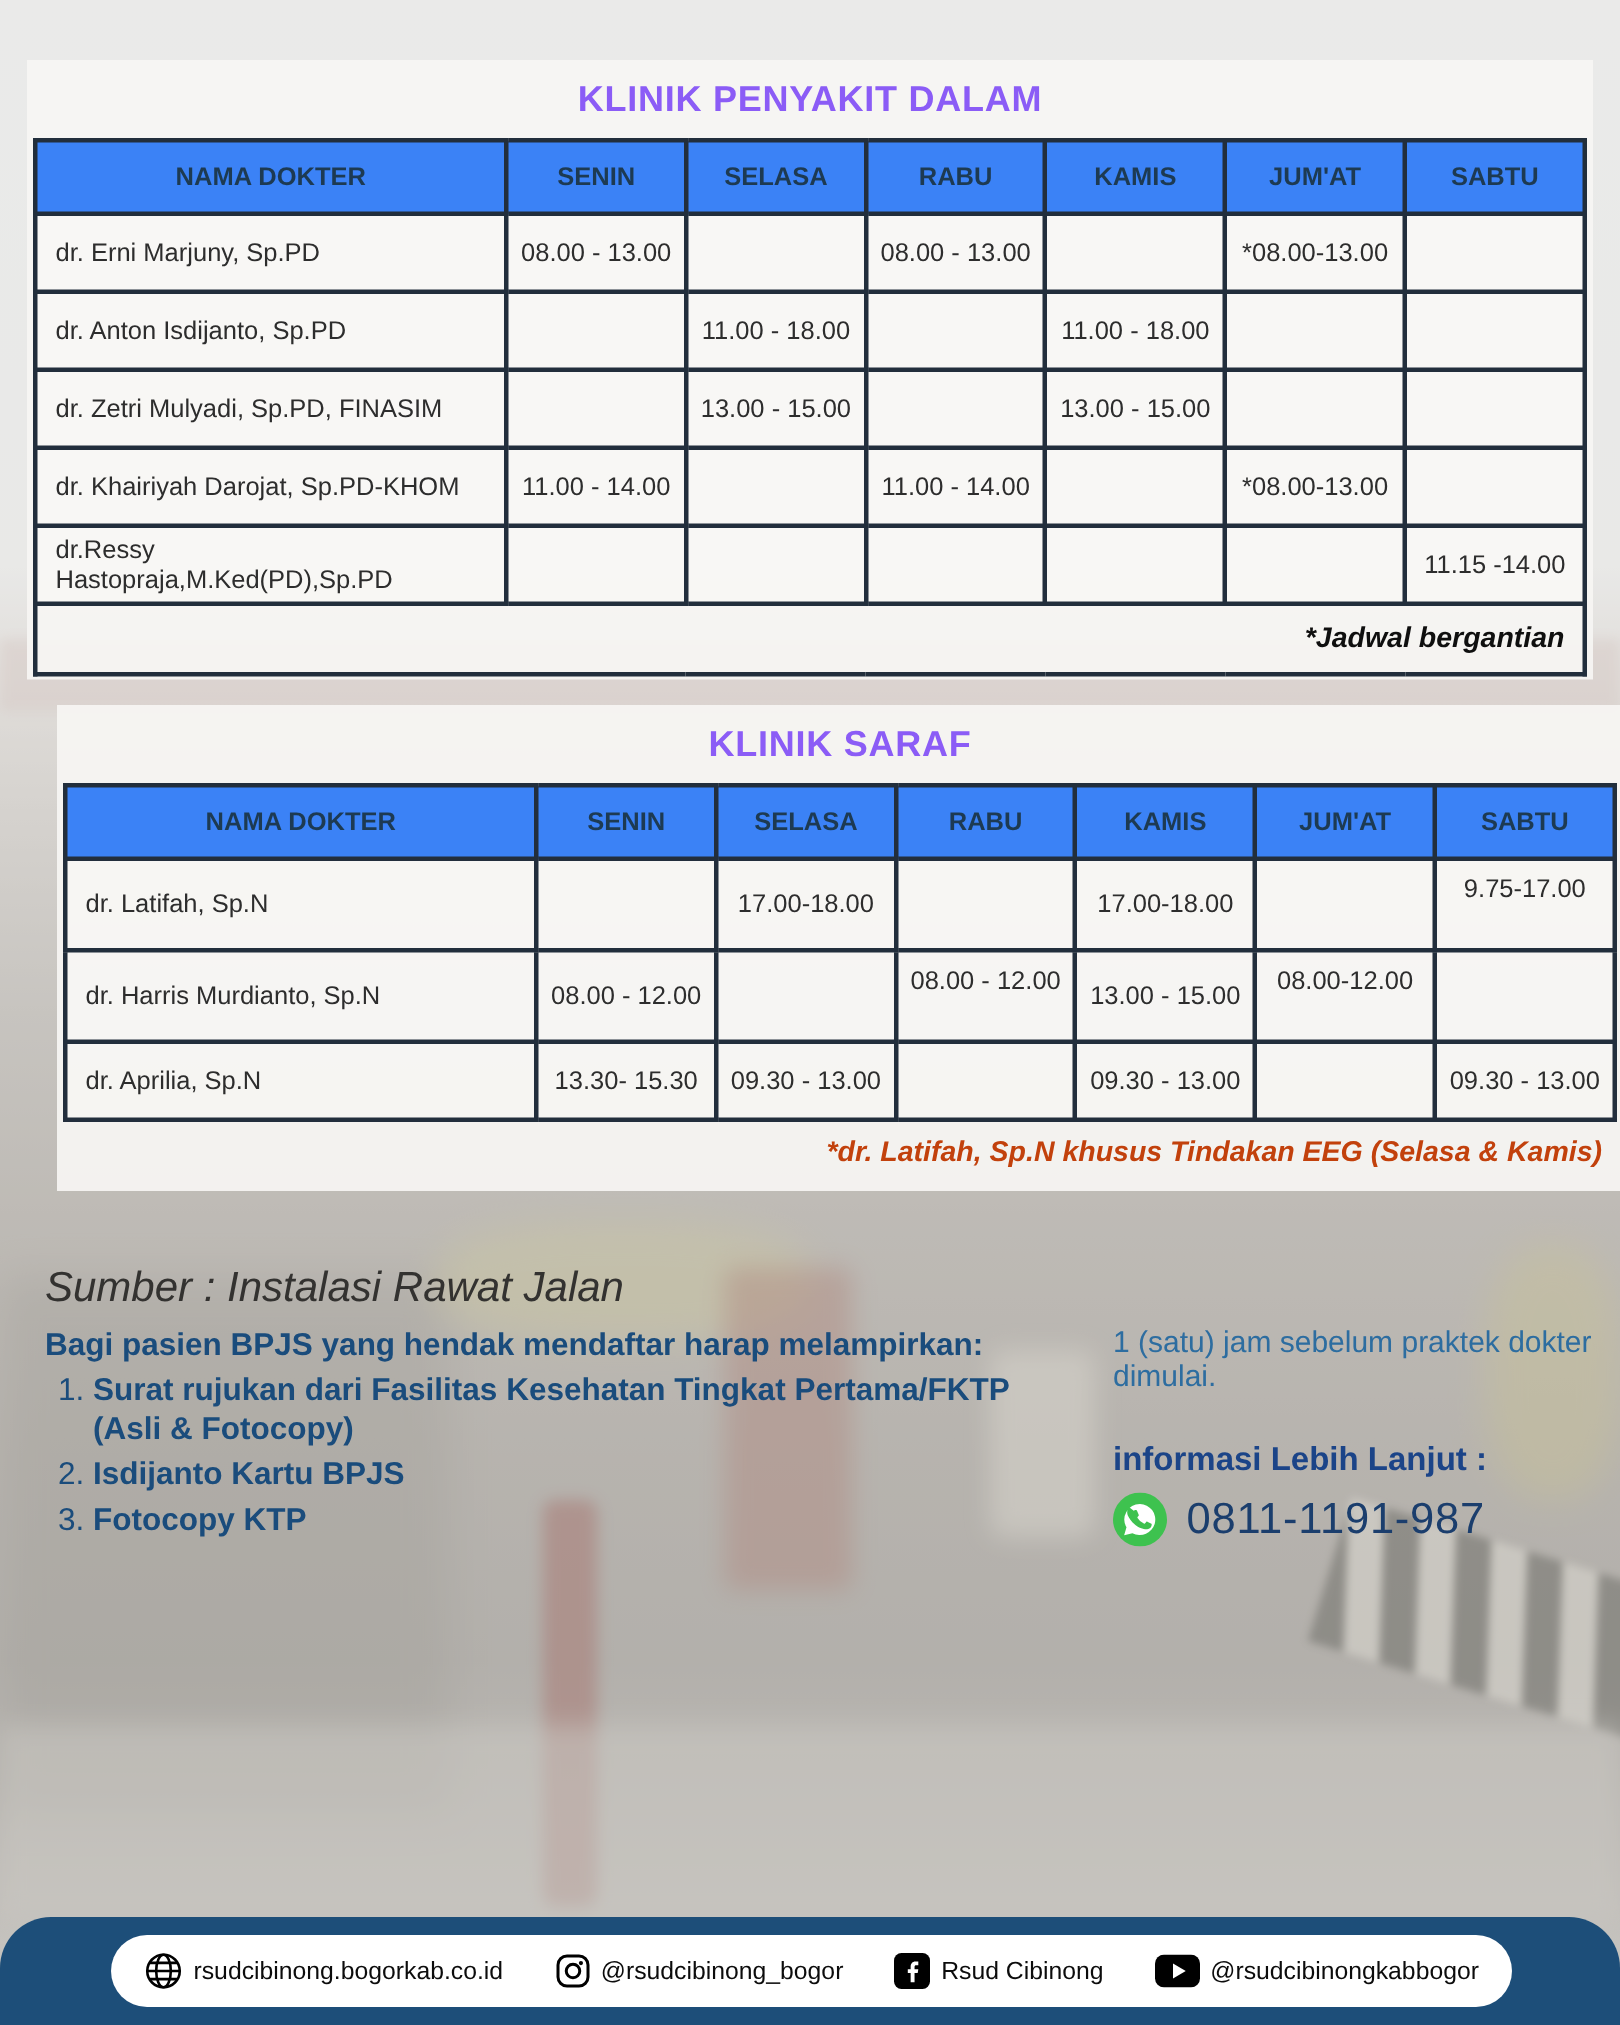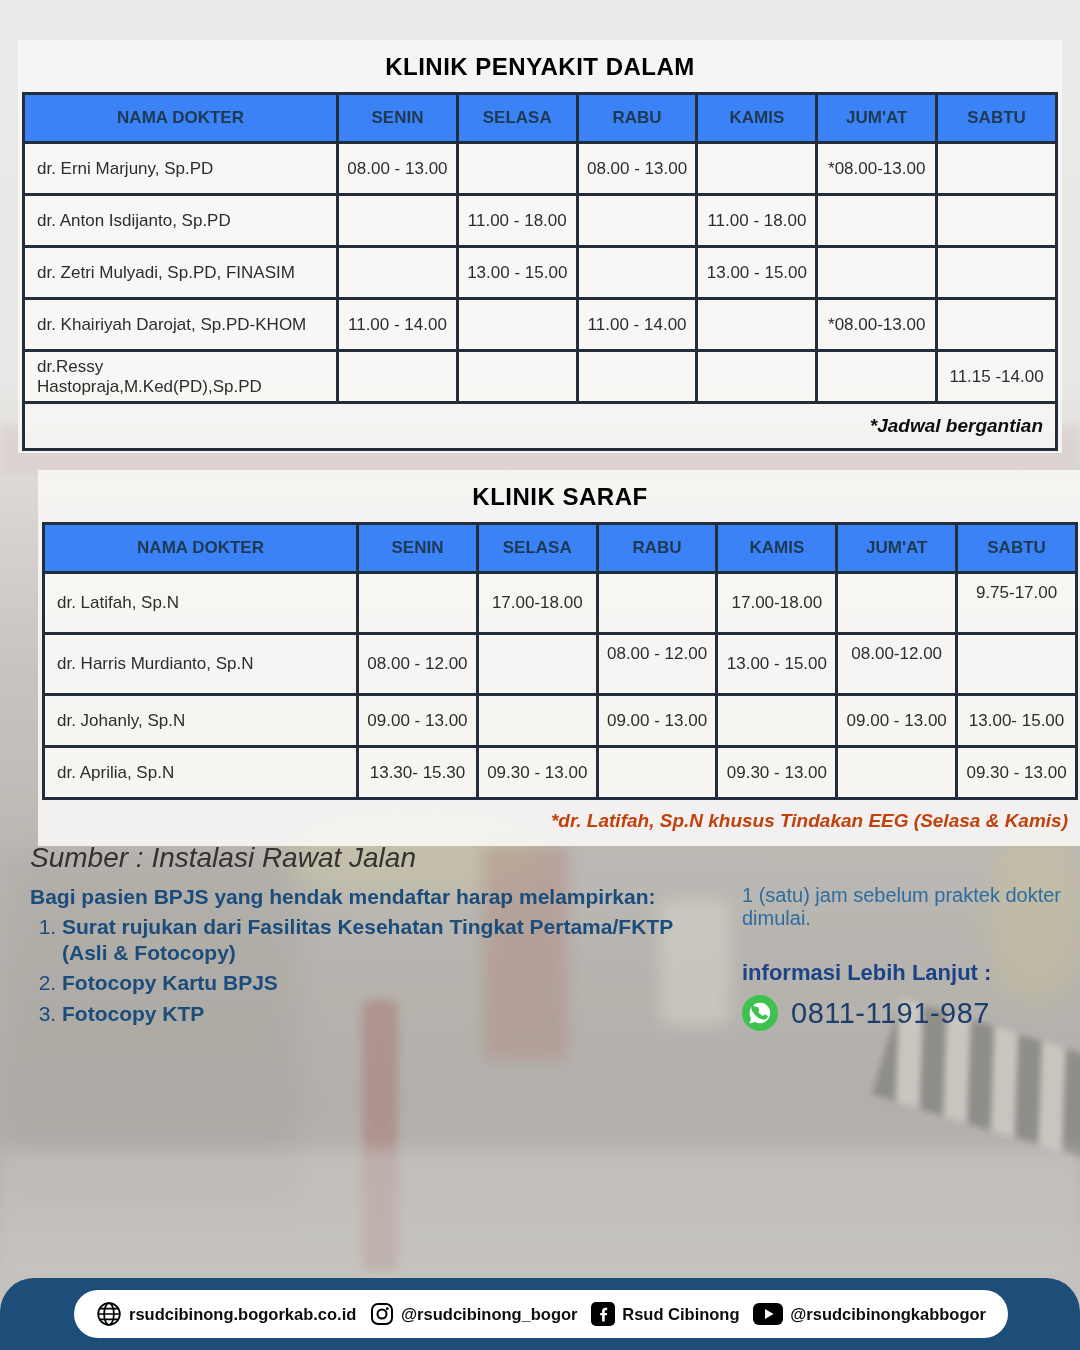--- a/index.html
+++ b/index.html
@@ -22,21 +22,21 @@
   .d-curb{left:880px;top:1040px;width:300px;height:100px;opacity:.5;filter:blur(3px);transform:rotate(17deg);
     background:repeating-linear-gradient(75deg,#17170f 0 24px,#d8d4c8 24px 48px);}
   .d-pave{left:0;top:1150px;width:1080px;height:130px;background:#b5b1aa;opacity:.55;filter:blur(8px);}
   .veil{inset:0;background:rgba(233,232,230,.40);}
   
   .panel{position:absolute;left:18px;width:1044px;background:rgba(246,245,243,.93);
          box-sizing:border-box;padding:13px 4px 2px;z-index:2;}
   .panel1{top:40px;}
   .panel2{top:470px;margin-left:20px;}
   .clinic-title{margin:0 0 11px;text-align:center;font-size:24px;font-weight:bold;
-    letter-spacing:.5px;color:#000000;line-height:28px;}
+    letter-spacing:.5px;color:#8b5cf6;line-height:28px;}
   table{width:100%;border-collapse:collapse;table-layout:fixed;}
   col.c-name{width:30.4%;} col.c-day{width:11.6%;}
   th{background:#3b82f6;color:#1d3a52;font-size:17px;font-weight:bold;
      height:46px;border:3px solid #222e3c;text-align:center;padding:0 2px;}
   td{border:3px solid #222e3c;height:49px;font-size:17px;color:#2d2d2d;
      text-align:center;padding:0 2px;background:rgba(252,251,250,.35);}
   td.name{text-align:left;padding:0 4px 0 12px;}
   td.raised{vertical-align:top;padding-top:9px;}
   tfoot td{font-weight:bold;font-style:italic;font-size:19px;text-align:right;
      padding-right:12px;color:#0f0f0f;height:44px;background:transparent;}
@@ -56,21 +56,21 @@
   .contact-head{font-weight:bold;font-size:22px;color:#1b4488;}
   .phone-row{display:flex;align-items:center;gap:13px;margin-top:9px;}
   .phone-number{font-weight:normal;font-size:29px;color:#1b3e6d;letter-spacing:.5px;}
   .wa-icon svg{display:block;}
   
   .footer{position:absolute;left:0;bottom:0;width:1080px;height:72px;z-index:3;
      background:#1d4e79;border-radius:34px 34px 0 0;}
   .pill{position:absolute;left:74px;top:12px;width:934px;height:48px;background:#ffffff;
      border-radius:26px;display:flex;align-items:center;justify-content:space-between;
      padding:0 22px;box-sizing:border-box;}
-  .f-item{display:flex;align-items:center;gap:7px;font-size:16.5px;font-weight:bold;
+  .f-item{display:flex;align-items:center;gap:7px;font-size:16.5px;font-weight:normal;
      color:#0c0c0c;white-space:nowrap;}
   .f-item svg{flex-shrink:0;display:block;}
 </style>
 </head>
 <body>
 
 <div class="poster">
 
   <div class="bg">
     <div class="d-sign"></div>
@@ -199,29 +199,20 @@
         <tr>
           <td class="name">dr. Harris Murdianto, Sp.N</td>
           <td>08.00 - 12.00</td>
           <td></td>
           <td class="raised">08.00 - 12.00</td>
           <td>13.00 - 15.00</td>
           <td class="raised">08.00-12.00</td>
           <td></td>
         </tr>
         <tr>
-          <td class="name">dr. Johanly, Sp.N</td>
-          <td>09.00 - 13.00</td>
-          <td></td>
-          <td>09.00 - 13.00</td>
-          <td></td>
-          <td>09.00 - 13.00</td>
-          <td>13.00- 15.00</td>
-        </tr>
-        <tr>
           <td class="name">dr. Aprilia, Sp.N</td>
           <td>13.30- 15.30</td>
           <td>09.30 - 13.00</td>
           <td></td>
           <td>09.30 - 13.00</td>
           <td></td>
           <td>09.30 - 13.00</td>
         </tr>
       </tbody>
     </table>
@@ -231,21 +222,21 @@
   <div class="sumber">Sumber : Instalasi Rawat Jalan</div>
 
   <div class="bpjs">
     <div class="bpjs-head">Bagi pasien BPJS yang hendak mendaftar harap melampirkan:</div>
     <ol>
       <li>
         <span>Surat rujukan dari Fasilitas Kesehatan Tingkat Pertama/FKTP</span><br>
         <span>(Asli &amp; Fotocopy)</span>
       </li>
       <li>
-        <span>Fotocopy Kartu BPJS</span>
+        <span>Isdijanto Kartu BPJS</span>
       </li>
       <li>
         <span>Fotocopy KTP</span>
       </li>
     </ol>
   </div>
 
   <div class="reg-note">
     <div>1 (satu) jam sebelum praktek dokter</div>
     <div>dimulai.</div>

